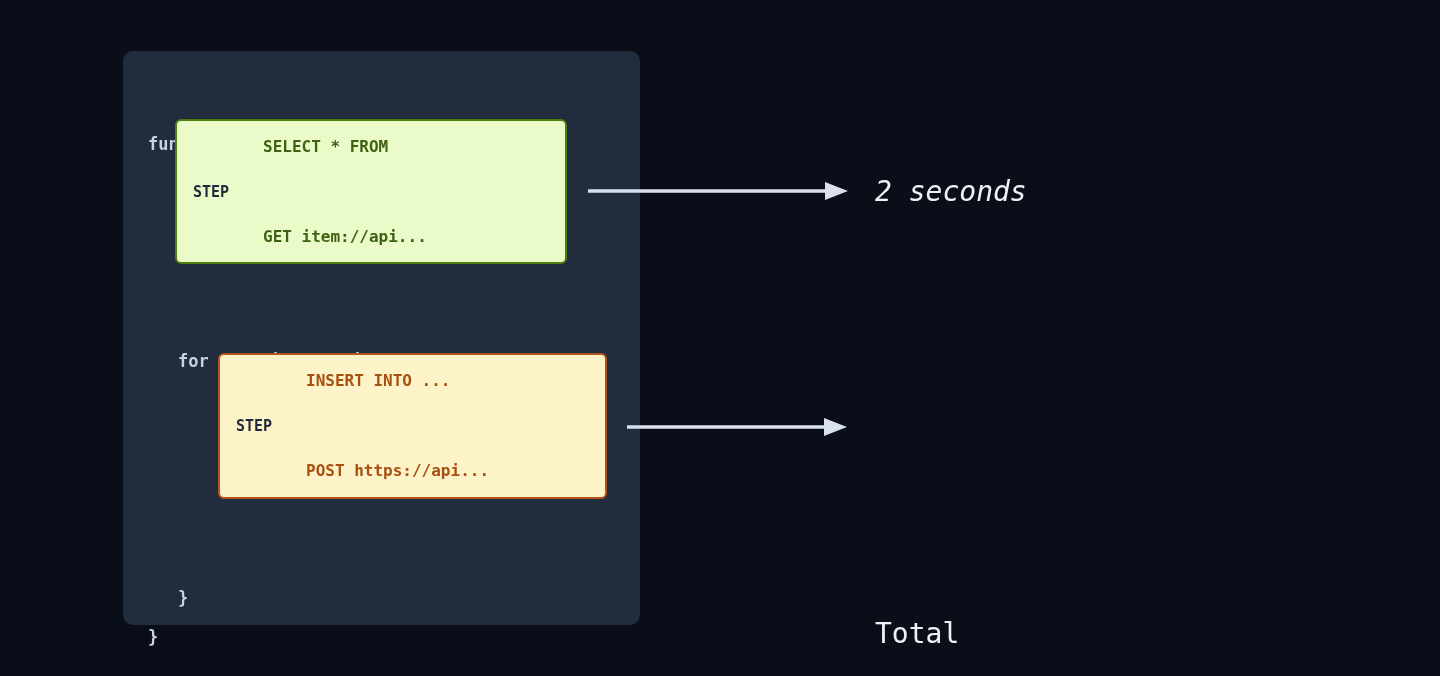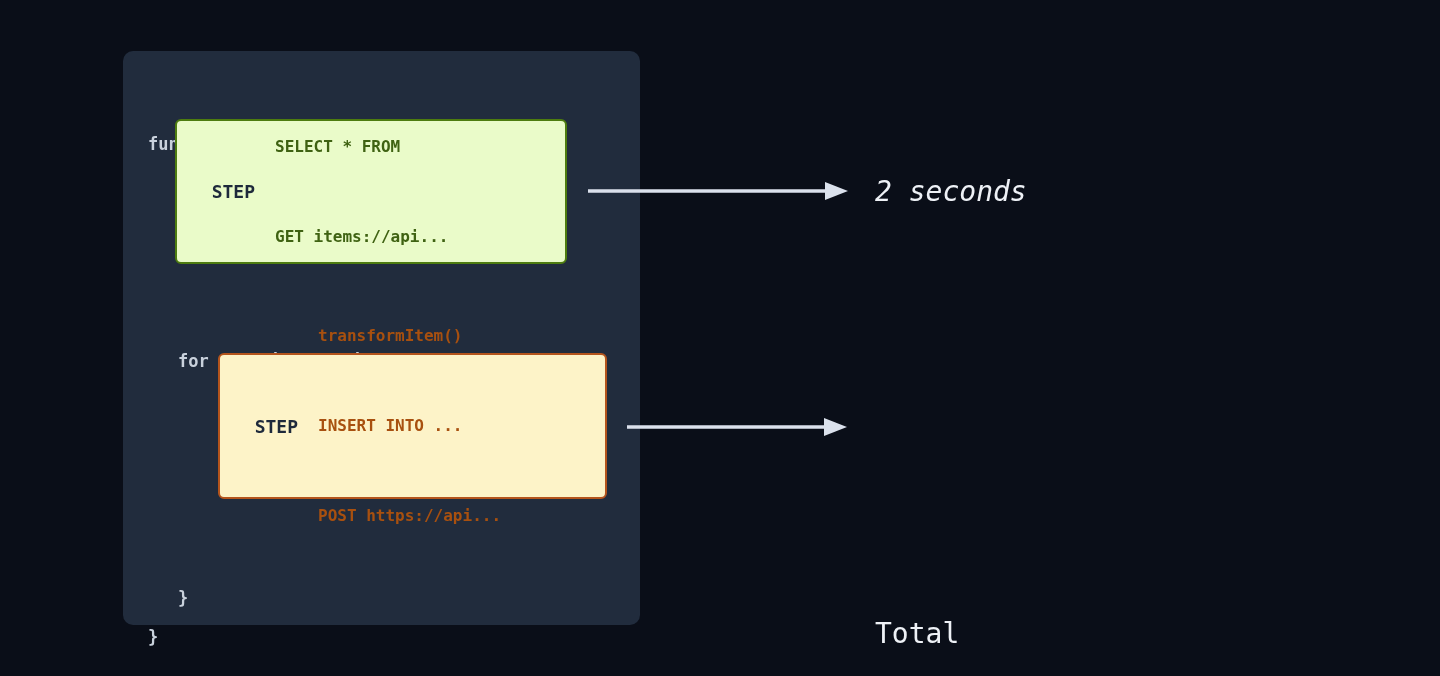--- a/index.html
+++ b/index.html
@@ -44,25 +44,24 @@
     border:2px solid var(--green-border);
   }
   .step-box-yellow{
     left:95px;top:302px;
     width:389px;height:146px;
     background:var(--yellow-bg);
     border:2px solid var(--yellow-border);
   }
   .step-label{
     flex:0 0 50px;
-    margin-left:28px;
+    margin-left:16px;
     color:var(--step-label);
-    font-size:18px;
+    font-size:15px;
     font-weight:bold;
-    text-align:right;
   }
   .step-lines{
     margin-left:20px;
     font-size:16px;
     font-weight:bold;
     line-height:30px;
     white-space:pre;
   }
   .step-lines-green{color:var(--green-text);}
   .step-lines-yellow{color:var(--yellow-text);}
@@ -98,30 +97,29 @@
 <div class="stage">
 
   <div class="code-panel">
 
     <div class="code-line line-function">function () {</div>
 
     <div class="step-box step-box-green">
       <div class="step-label">STEP</div>
       <div class="step-lines step-lines-green">
         <div>SELECT * FROM</div>
-        <div>GET items://api...</div>
+        <div>GET item://api...</div>
       </div>
     </div>
 
     <div class="code-line line-for">for (let item of items) {</div>
 
     <div class="step-box step-box-yellow">
       <div class="step-label">STEP</div>
       <div class="step-lines step-lines-yellow">
-        <div>transformItem()</div>
         <div>INSERT INTO ...</div>
         <div>POST https://api...</div>
       </div>
     </div>
 
     <div class="code-line line-brace-inner">}</div>
 
     <div class="code-line line-brace-outer">}</div>
 
   </div>

